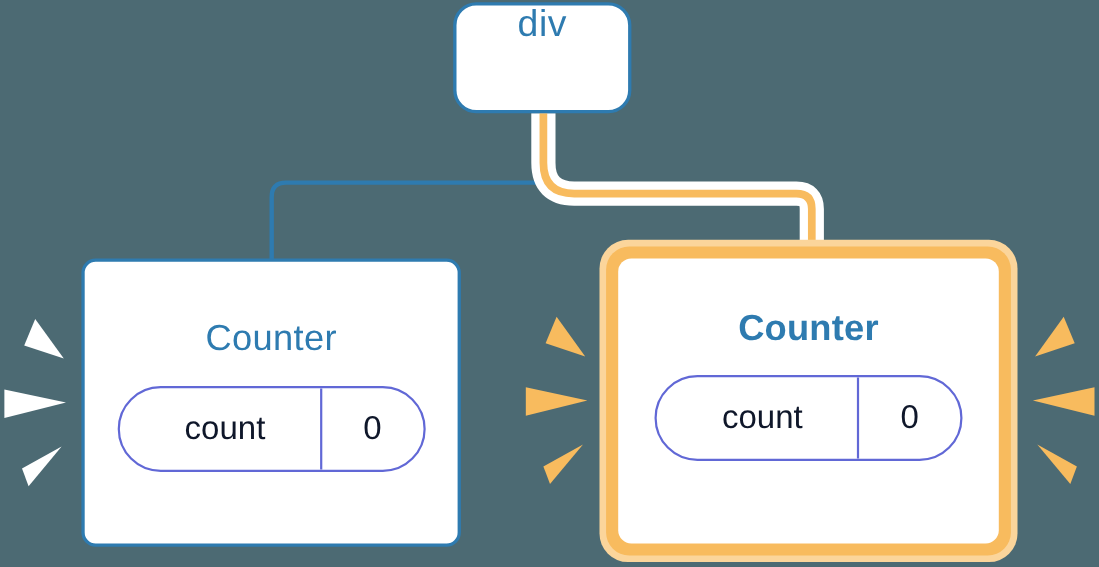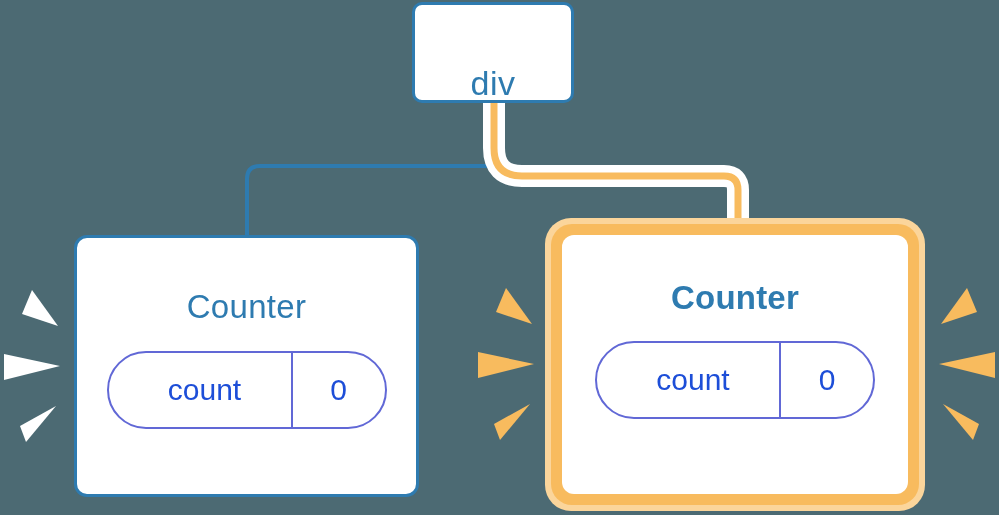--- a/index.html
+++ b/index.html
@@ -36,22 +36,22 @@
     flex-direction: column;
     align-items: center;
   }
 
   .node-div {
     left: 412px;
     top: 2px;
     width: 162px;
     height: 101px;
     border: 3px solid #2e7bb0;
-    border-radius: 10px;
-    justify-content: flex-end;
+    border-radius: 21px;
+    justify-content: flex-start;
   }
   .node-div .node-title {
     font-size: 34px;
     color: #2e7bb0;
     font-weight: 400;
     letter-spacing: 0.5px;
     line-height: 1;
   }
 
   .node-counter-left {
@@ -119,21 +119,21 @@
     border: 2px solid #6168d6;
     border-radius: 999px;
     height: 78px;
     box-sizing: border-box;
     overflow: hidden;
   }
   .pill-key, .pill-val {
     display: flex;
     align-items: center;
     justify-content: center;
-    color: #1d4ed8;
+    color: #0f172a;
     font-size: 30px;
     line-height: 1;
   }
   .pill-key {
     width: 172px;
     padding-left: 10px;
   }
   .pill-val {
     width: 92px;
     border-left: 2px solid #6168d6;

